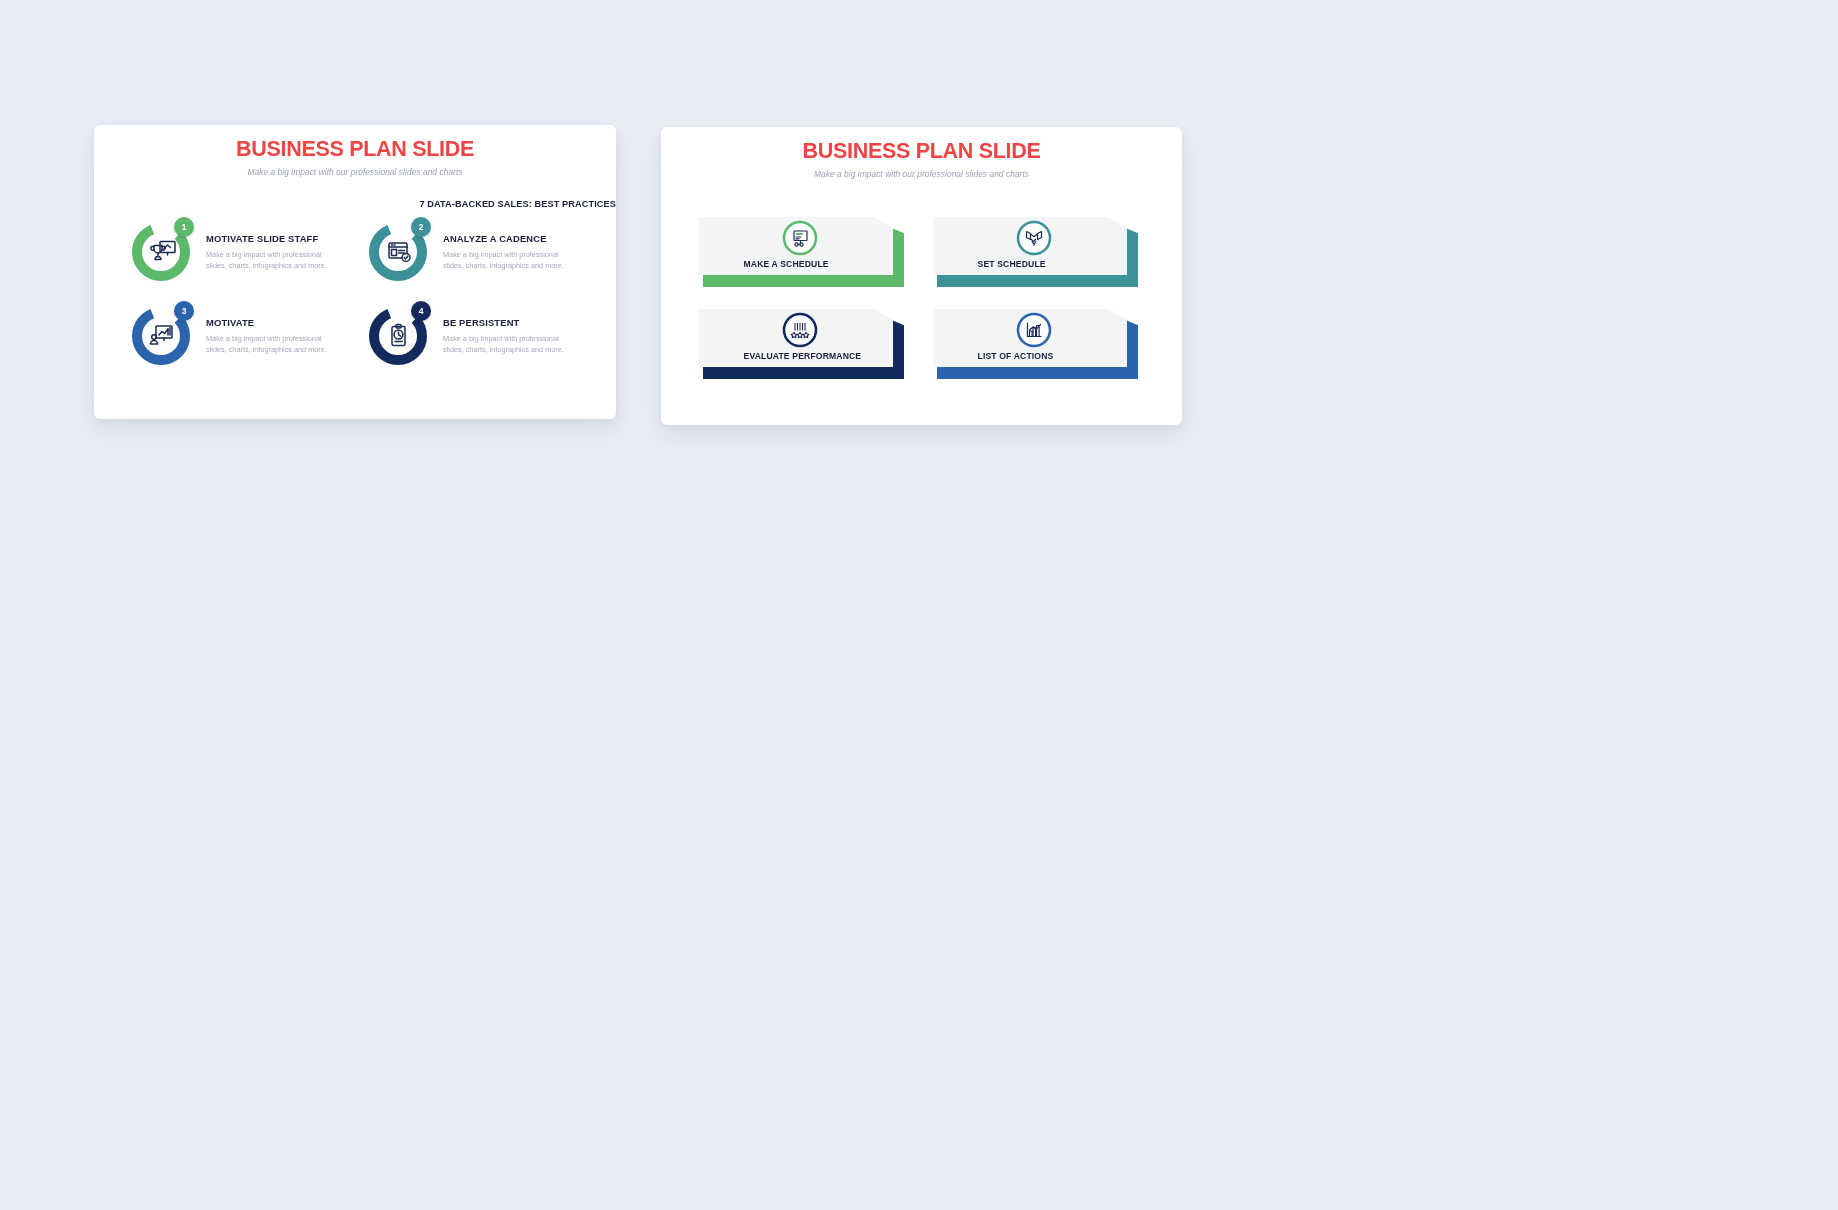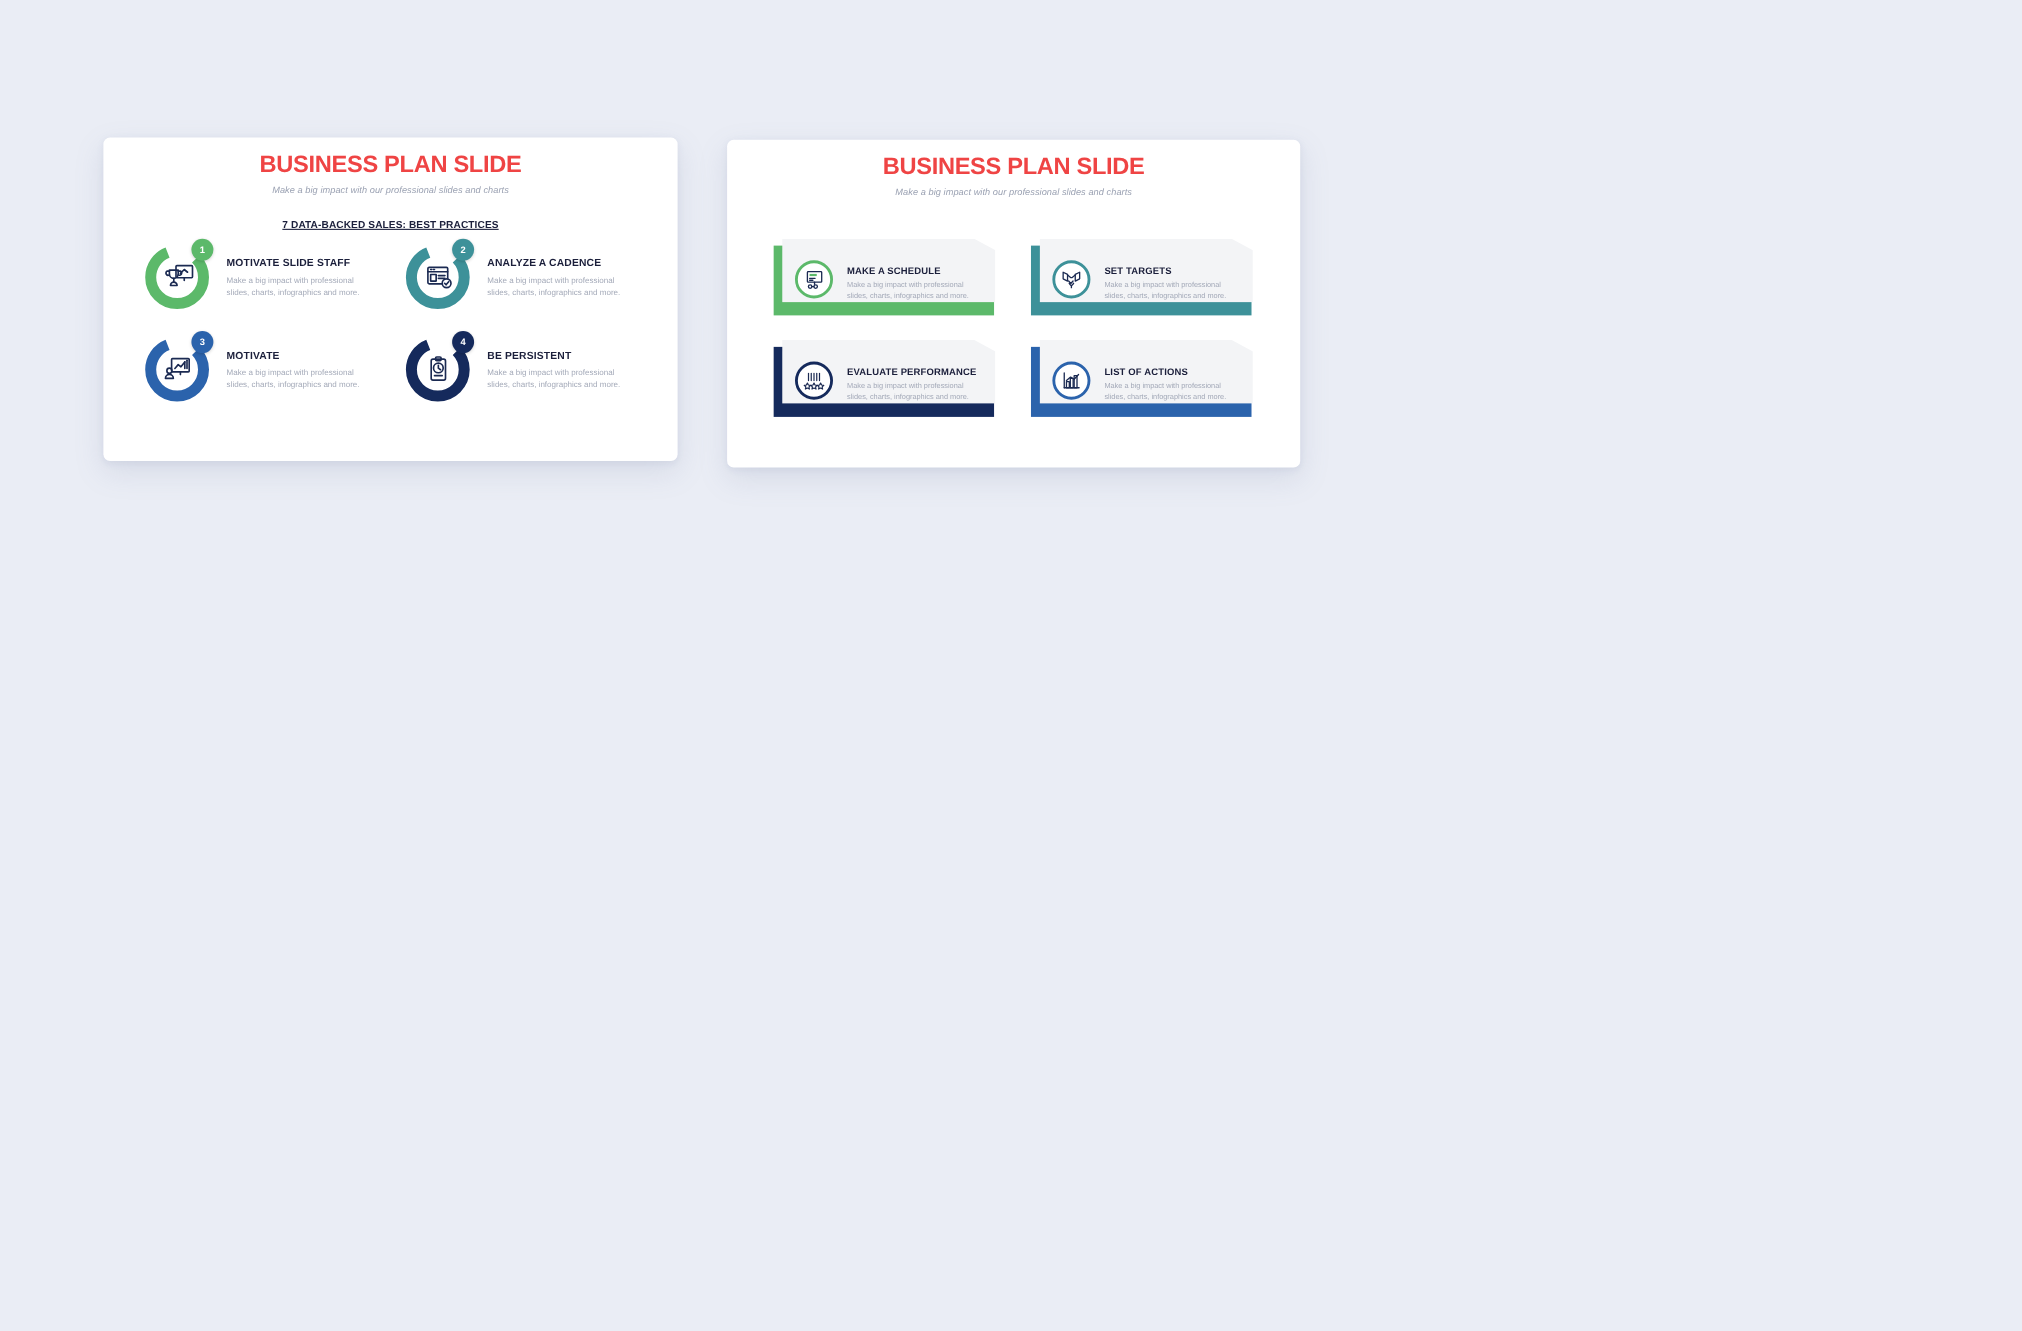--- a/index.html
+++ b/index.html
@@ -31,27 +31,26 @@
   }
   .slide-sub {
     text-align: center;
     font-size: 8.4px;
     color: #9aa1b2;
     margin-top: 5px;
     letter-spacing: 0.05px;
     font-style: italic;
   }
   .slide-section {
-    text-align: center;
+    text-align: right;
     font-weight: 700;
     font-size: 9.2px;
     color: #1b1f3b;
     margin-top: 22px;
     letter-spacing: 0.1px;
-    text-decoration: underline;
   }
 
   
   .ring-grid {
     position: absolute;
     left: 36px; top: 96px;
     width: 450px;
     display: grid;
     grid-template-columns: 1fr 1fr;
     grid-row-gap: 22px;
@@ -87,26 +86,27 @@
     grid-row-gap: 22px;
     grid-column-gap: 22px;
   }
   .block-item { position: relative; width: 205px; height: 70px; }
   .block-accent {
     position: absolute; left: 4px; top: 6px;
     width: 201px; height: 64px;
     clip-path: polygon(0 0, 88% 0, 100% 16%, 100% 100%, 0 100%);
   }
   .block-face {
-    position: absolute; left: 12px; top: 0;
+    position: absolute; left: 0; top: 0;
     width: 194px; height: 58px;
     background: #f3f4f6;
     clip-path: polygon(0 0, 90% 0, 100% 18%, 100% 100%, 0 100%);
-    display: flex; align-items: flex-end;
+    display: flex; align-items: center;
     padding-left: 8px;
+    flex-direction: column;
   }
   .block-icon { position: relative; width: 42px; height: 42px; flex: 0 0 42px; }
   .block-text { margin-left: 9px; }
   .block-head {
     font-weight: 700; font-size: 8.6px; color: #1b1f3b; letter-spacing: 0.15px;
   }
   .block-body {
     font-size: 6.7px; line-height: 1.5; color: #a3a9b8; margin-top: 4px;
     max-width: 122px;
   }
@@ -256,21 +256,21 @@
                 <path d="M13.5 14.5 l4 2 v6 l-4 -2 z"></path>
                 <path d="M28.5 14.5 l-4 2 v6 l4 -2 z"></path>
                 <path d="M17.5 17 l2.5 2 a1.4 1.4 0 0 0 2 0 l2.5 -2"></path>
                 <path d="M18.5 22.5 l2 2.2 l2 -2.2"></path>
                 <path d="M19 24.5 l1 1.4 a1.1 1.1 0 0 0 2 0 l1 -1.4"></path>
                 <line x1="21" y1="26.5" x2="21" y2="28.5"></line>
               </g>
             </svg>
           </div>
           <div class="block-text">
-            <div class="block-head">SET TARGETS</div>
+            <div class="block-head">SET SCHEDULE</div>
             <div class="block-body">Make a big impact with professional slides, charts, infographics and more.</div>
           </div>
         </div>
       </div>
 
       <div class="block-item">
         <div class="block-accent" style="background:#152a5c"></div>
         <div class="block-face">
           <div class="block-icon">
             <svg width="42" height="42" viewBox="0 0 42 42">

